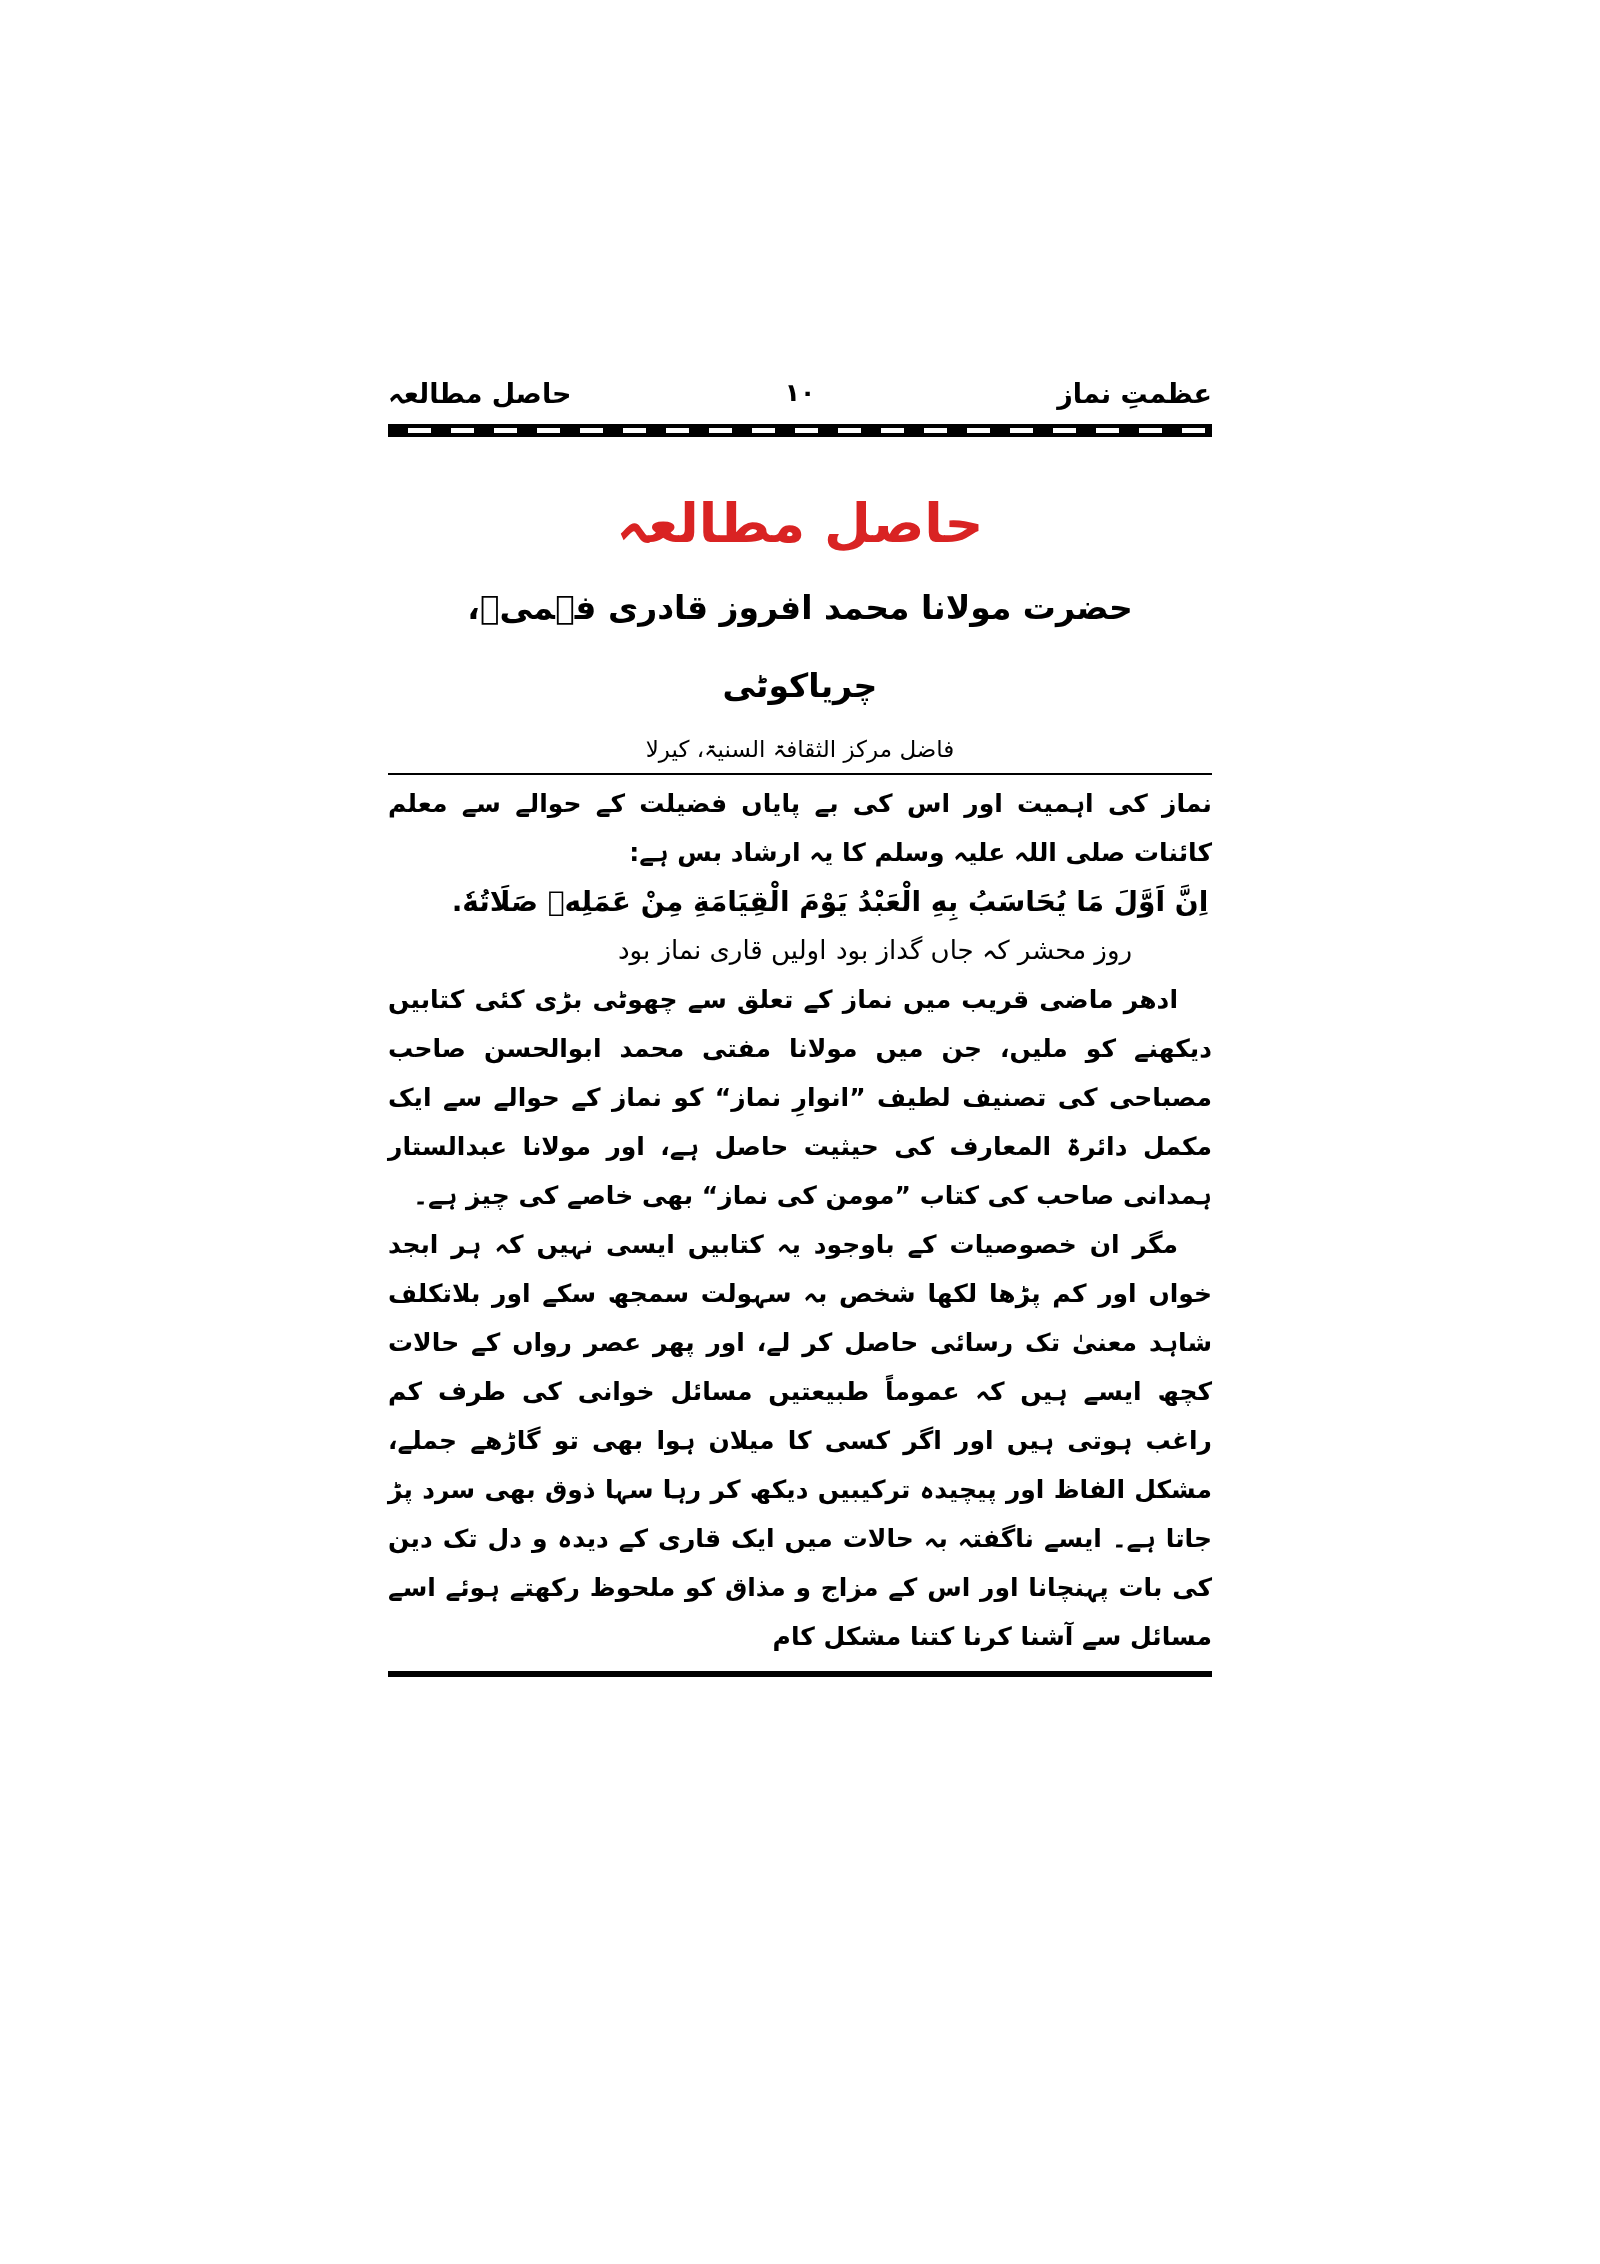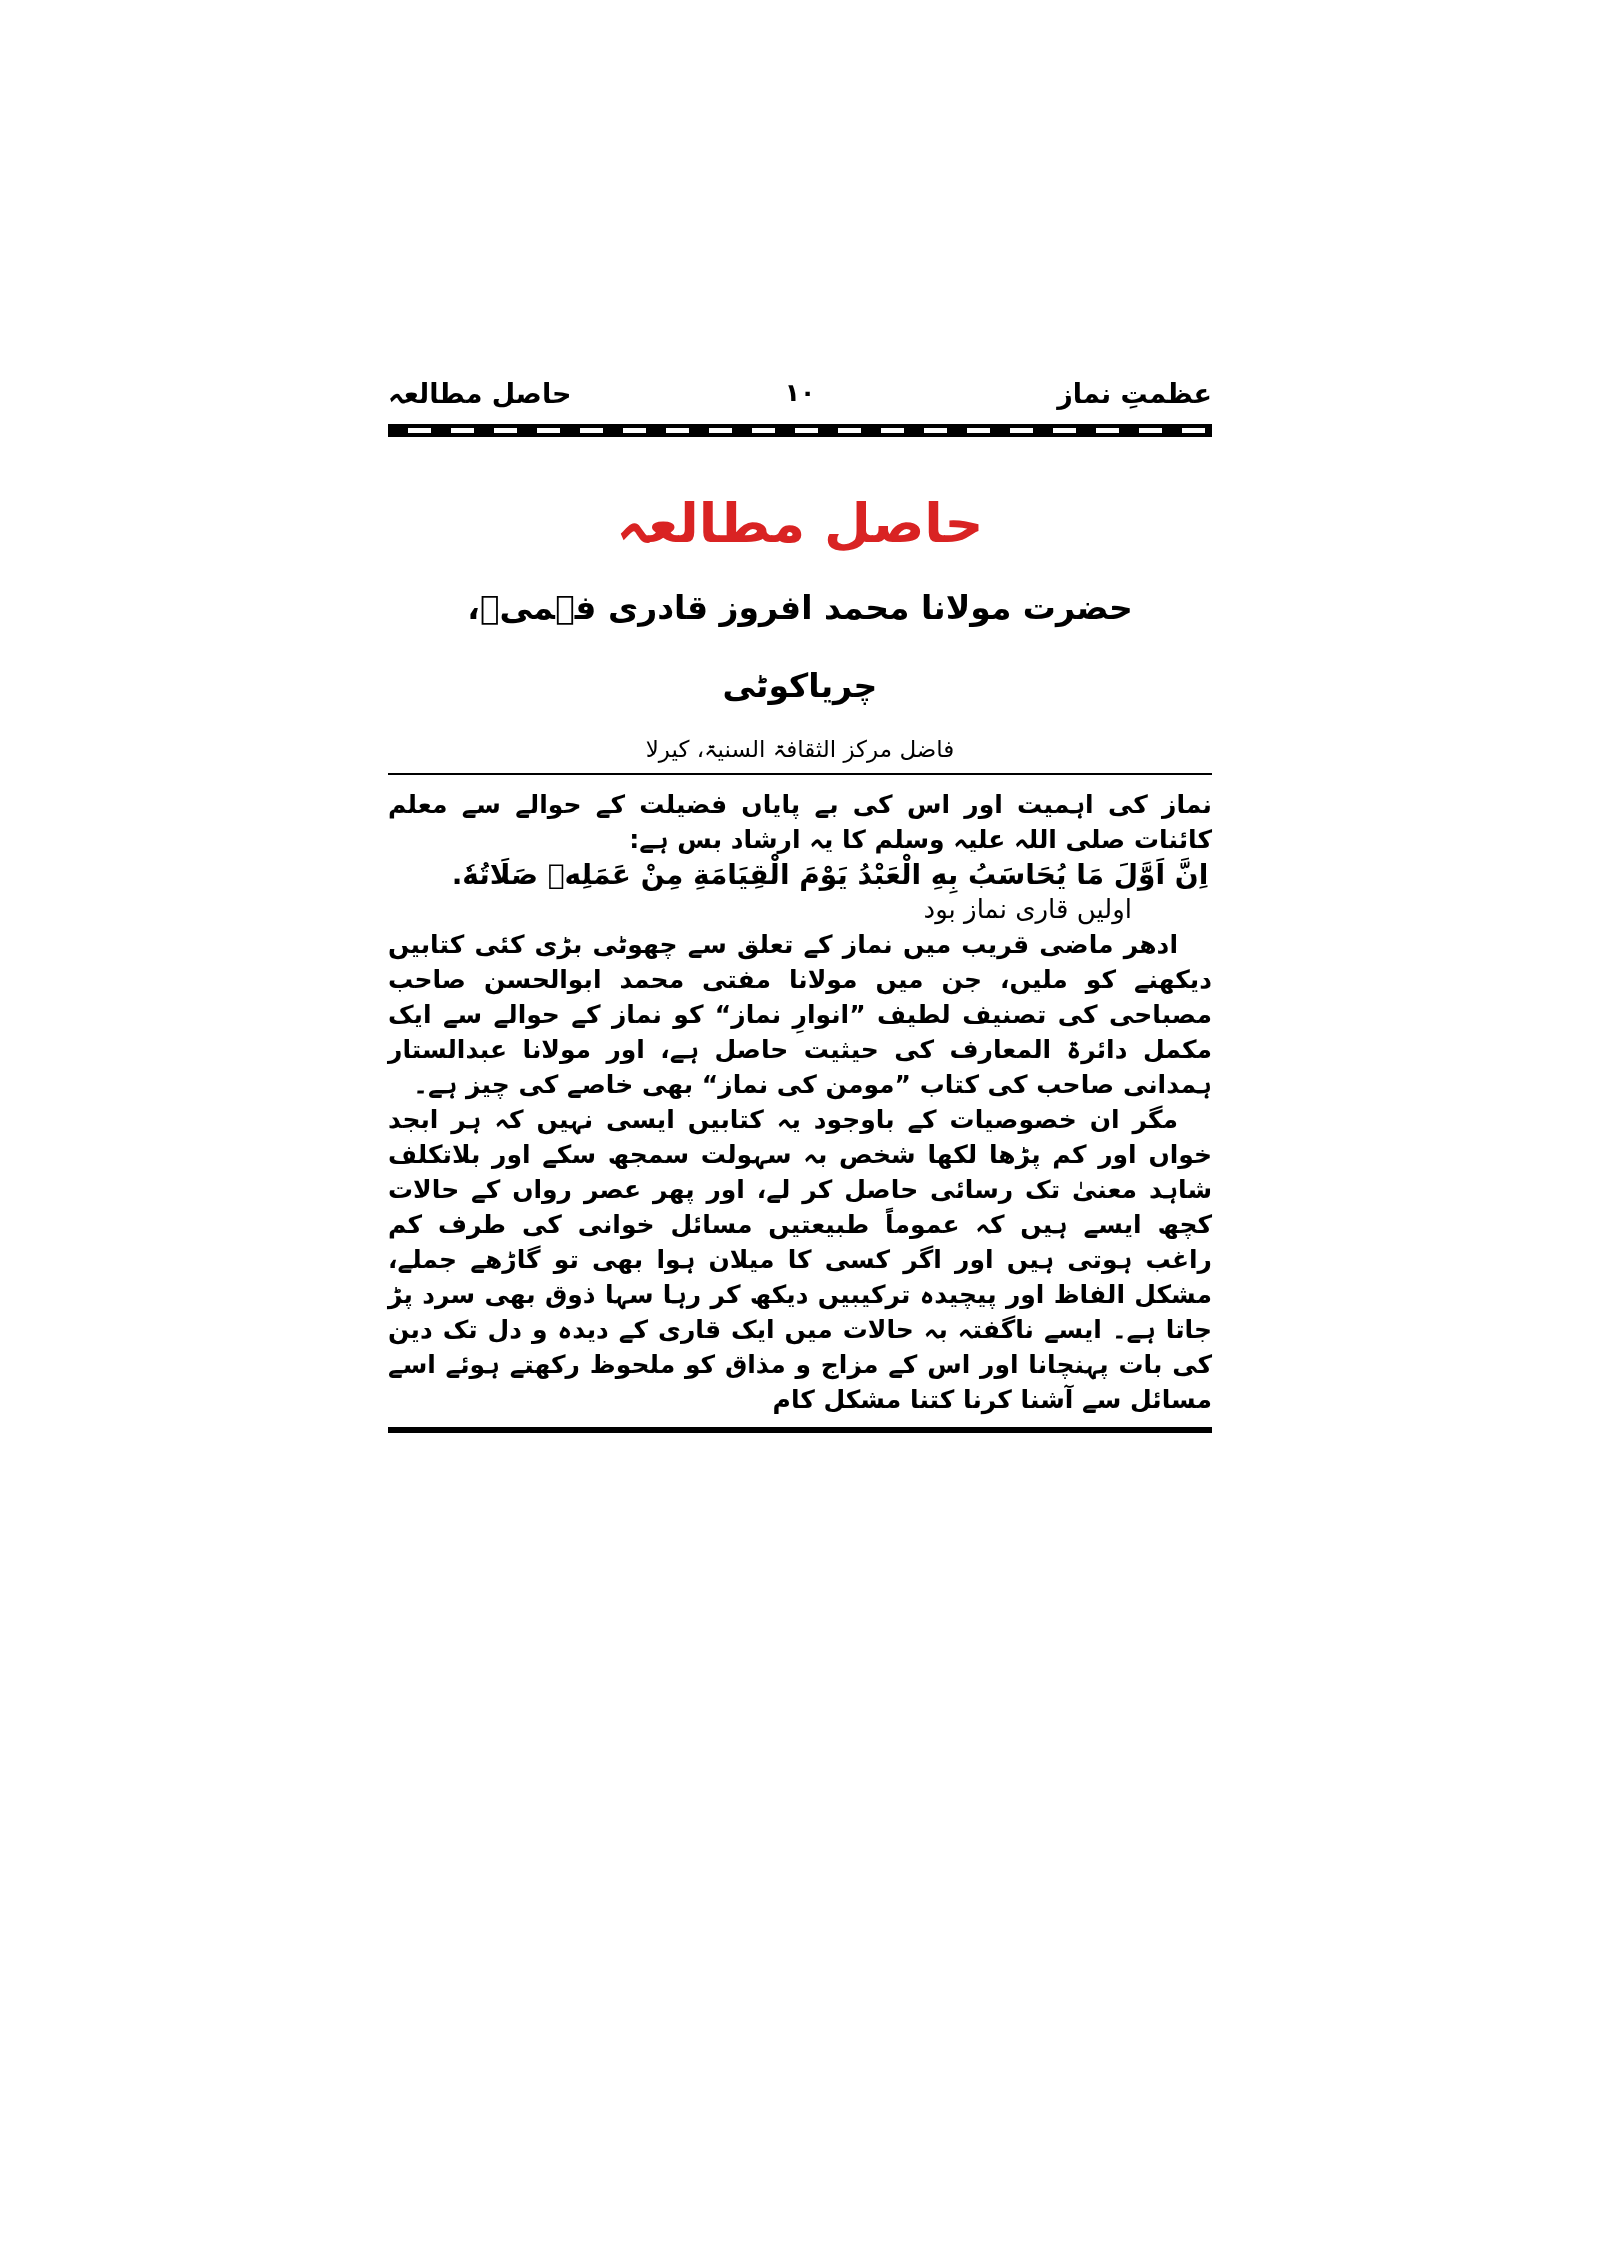--- a/index.html
+++ b/index.html
@@ -91,22 +91,22 @@
       height: 2px;
       background: #000;
       margin-top: 2px;
     }
     .body-text {
       direction: rtl;
       text-align: justify;
       text-align-last: right;
       font-size: 25px;
       font-weight: bold;
-      line-height: 35px;
-      margin-top: 12px;
+      line-height: 49px;
+      margin-top: 4px;
     }
     .body-text p {
       margin: 0;
     }
     .body-text p.indent {
       text-indent: 34px;
     }
     .hadith {
       text-align: left;
       text-align-last: center;
@@ -144,20 +144,21 @@
     <h1 class="chapter-heading" style="color: rgb(217, 35, 35);">حاصل مطالعہ</h1>
     <div class="author-line">حضرت مولانا محمد افروز قادری فہمیؔ، چریاکوٹی</div>
     <div class="affiliation-line">فاضل مرکز الثقافۃ السنیۃ، کیرلا</div>
   </div>
   <div class="hrule"></div>
 
   <div class="body-text">
     <p>نماز کی اہمیت اور اس کی بے پایاں فضیلت کے حوالے سے معلم کائنات صلی اللہ علیہ وسلم کا یہ ارشاد بس ہے:</p>
     <p class="hadith">اِنَّ اَوَّلَ مَا یُحَاسَبُ بِهِ الْعَبْدُ یَوْمَ الْقِیَامَةِ مِنْ عَمَلِهٖ صَلَاتُهٗ.</p>
     <div class="verse">
+      <span>روز محشر کہ جاں گداز بود</span>
       <span>اولیں قاری نماز بود</span>
     </div>
     <p class="indent">ادھر ماضی قریب میں نماز کے تعلق سے چھوٹی بڑی کئی کتابیں دیکھنے کو ملیں، جن میں مولانا مفتی محمد ابوالحسن صاحب مصباحی کی تصنیف لطیف ”انوارِ نماز“ کو نماز کے حوالے سے ایک مکمل دائرۃ المعارف کی حیثیت حاصل ہے، اور مولانا عبدالستار ہمدانی صاحب کی کتاب ”مومن کی نماز“ بھی خاصے کی چیز ہے۔</p>
     <p class="indent">مگر ان خصوصیات کے باوجود یہ کتابیں ایسی نہیں کہ ہر ابجد خواں اور کم پڑھا لکھا شخص بہ سہولت سمجھ سکے اور بلاتکلف شاہد معنیٰ تک رسائی حاصل کر لے، اور پھر عصر رواں کے حالات کچھ ایسے ہیں کہ عموماً طبیعتیں مسائل خوانی کی طرف کم راغب ہوتی ہیں اور اگر کسی کا میلان ہوا بھی تو گاڑھے جملے، مشکل الفاظ اور پیچیدہ ترکیبیں دیکھ کر رہا سہا ذوق بھی سرد پڑ جاتا ہے۔ ایسے ناگفتہ بہ حالات میں ایک قاری کے دیدہ و دل تک دین کی بات پہنچانا اور اس کے مزاج و مذاق کو ملحوظ رکھتے ہوئے اسے مسائل سے آشنا کرنا کتنا مشکل کام</p>
   </div>
 
   <div class="bottom-rule"></div>
 </div>
 
 </body></html>

